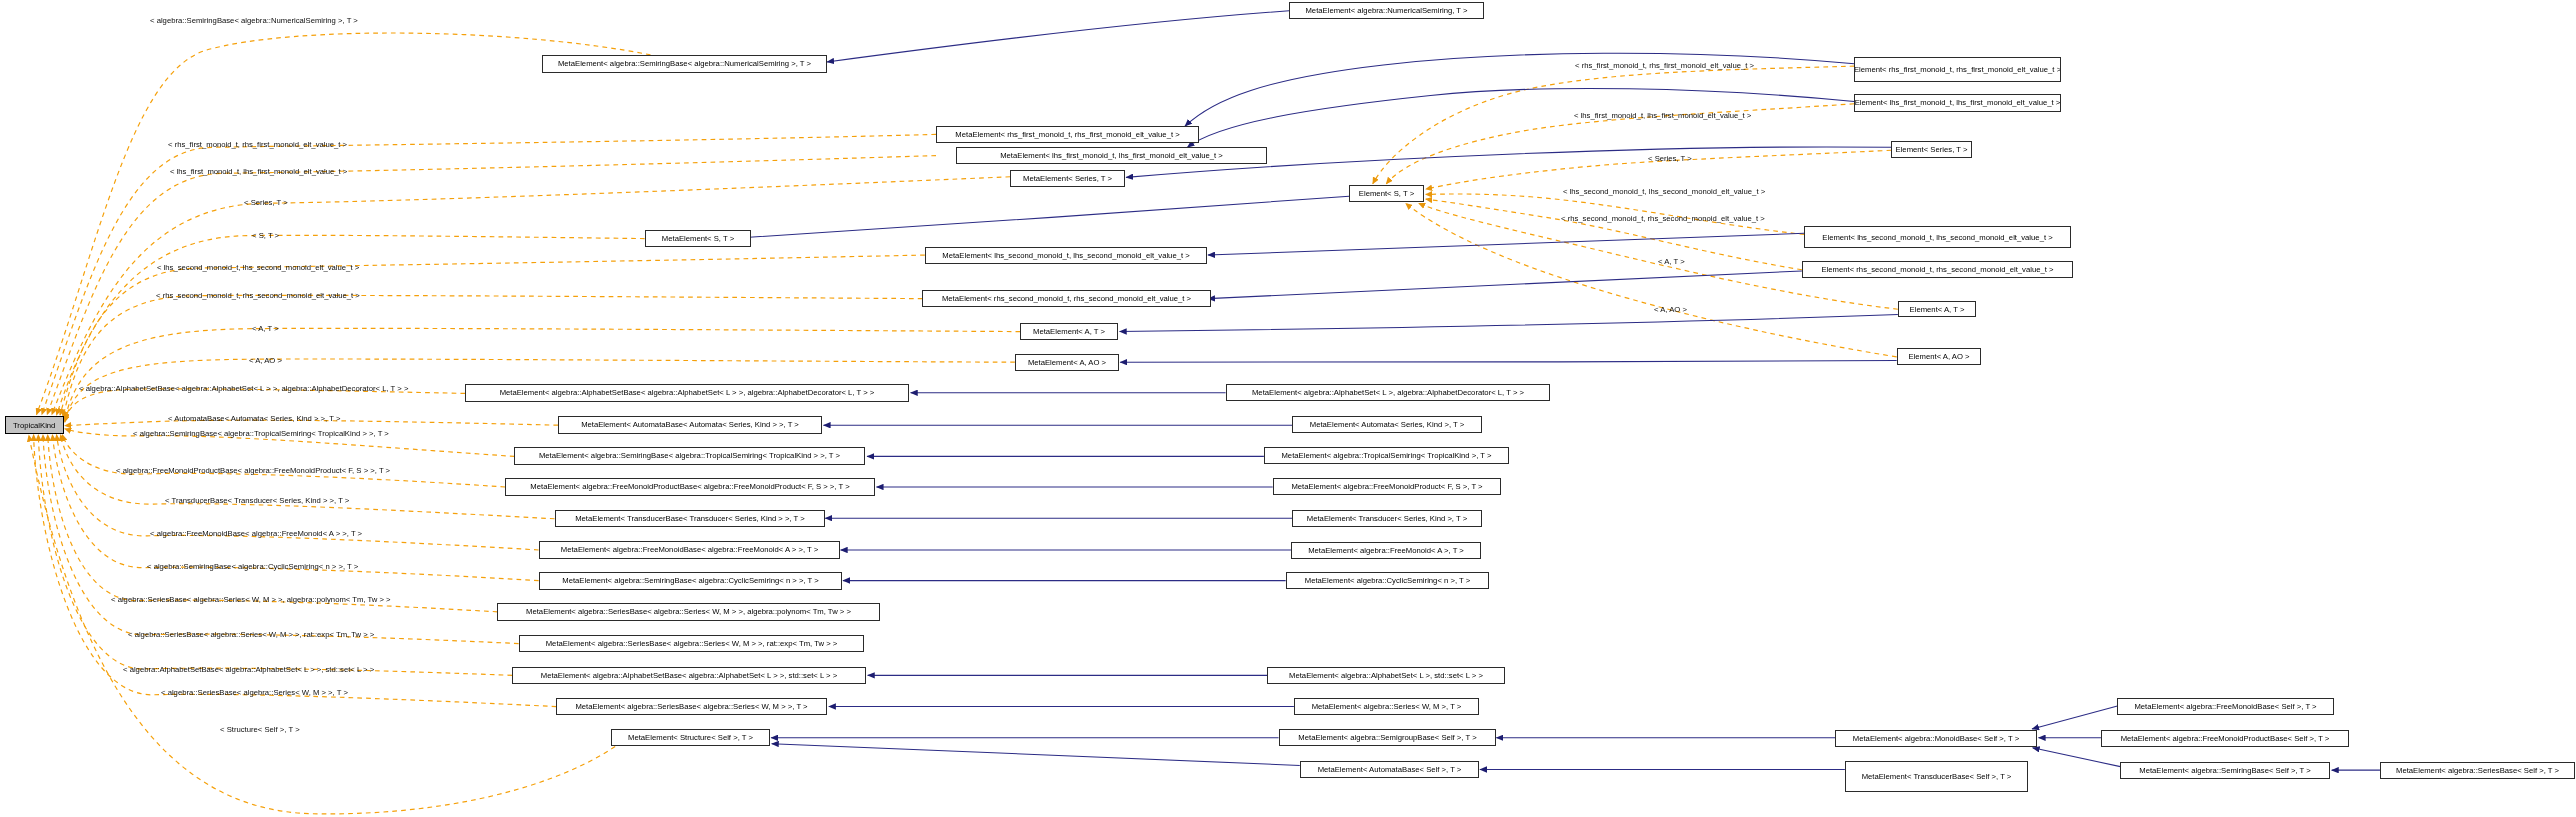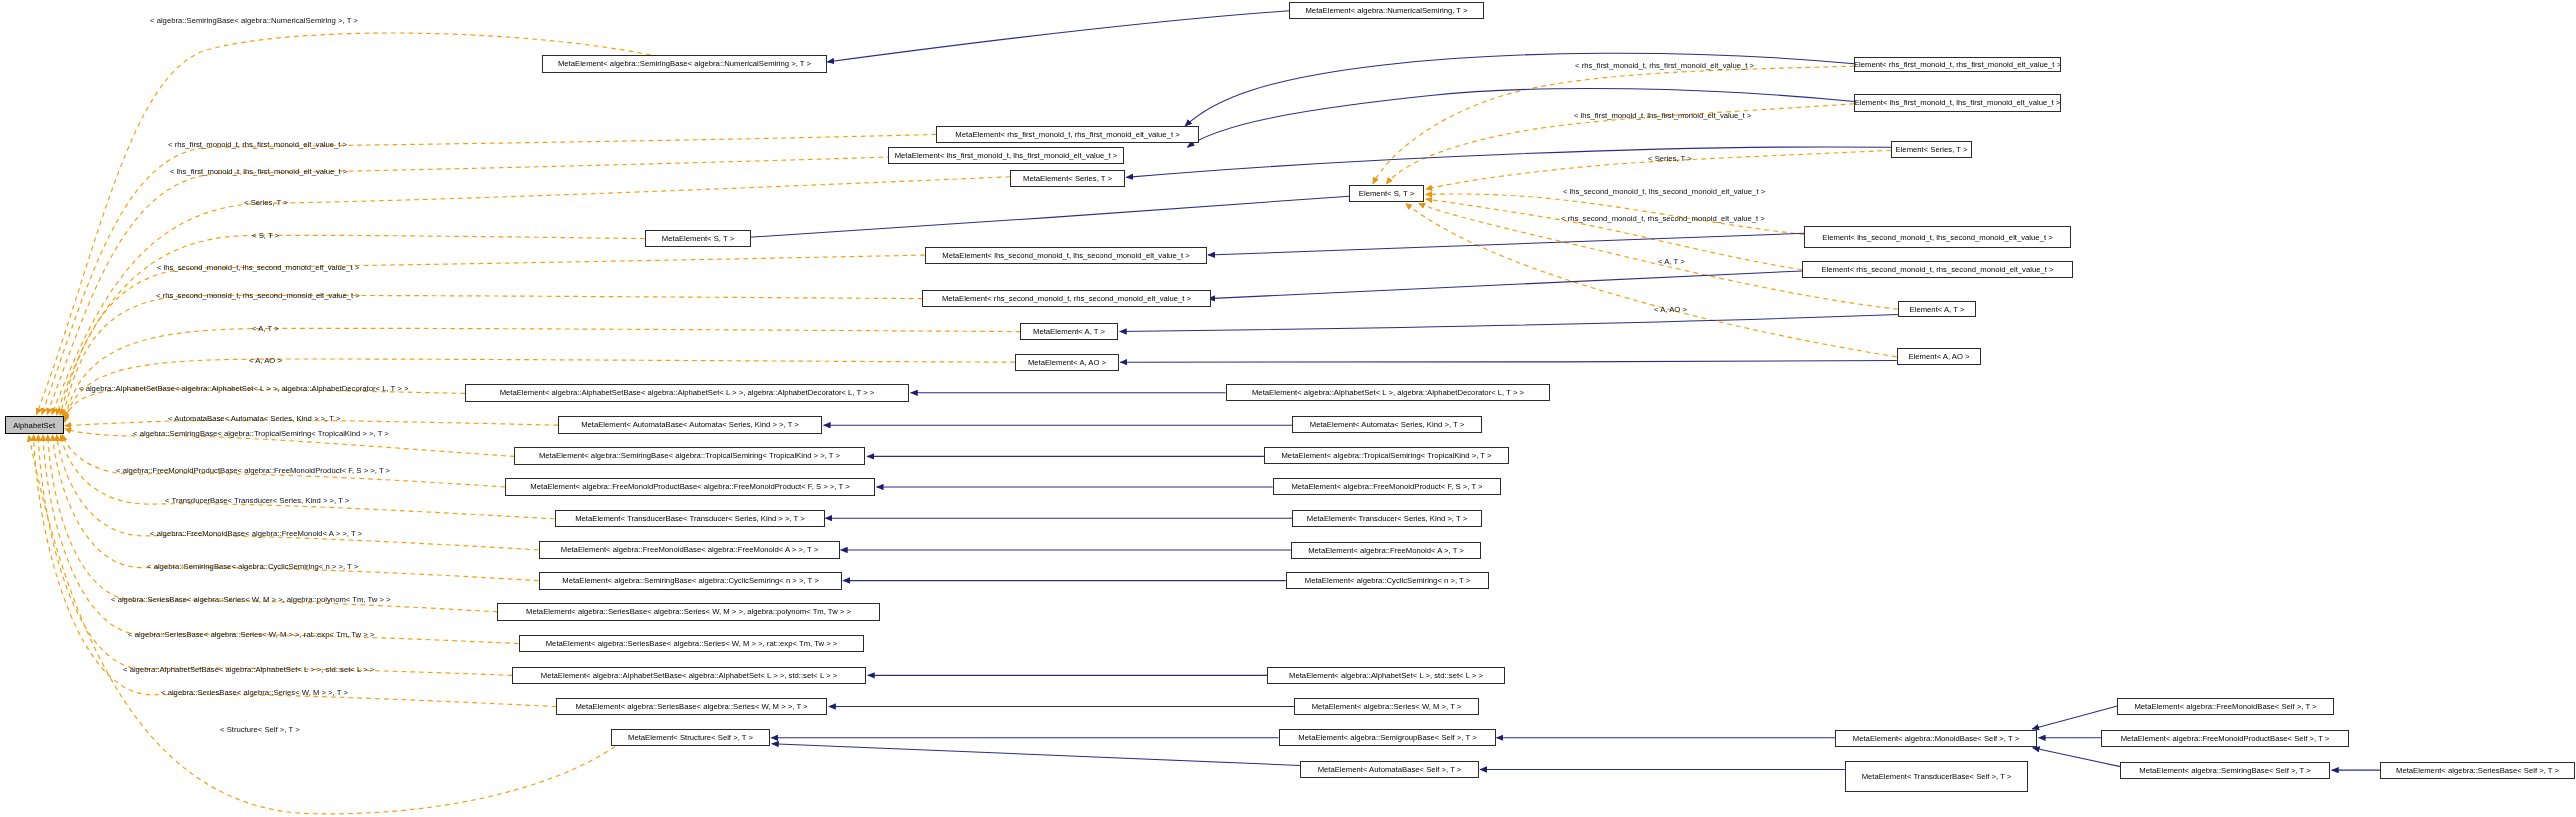--- a/index.html
+++ b/index.html
@@ -80,25 +80,25 @@
     <path class="iedge" marker-end="url(#arrB)" d="M 2172 1253 L 1310 1253"></path>
     <path class="iedge" marker-end="url(#arrB)" d="M 2208 1300 L 1311 1263"></path>
     <path class="iedge" marker-end="url(#arrB)" d="M 3118 1253 L 2542 1253"></path>
     <path class="iedge" marker-end="url(#arrB)" d="M 3134 1307 L 2514 1307"></path>
     <path class="iedge" marker-end="url(#arrB)" d="M 3597 1199 L 3452 1238"></path>
     <path class="iedge" marker-end="url(#arrB)" d="M 3569 1253 L 3463 1253"></path>
     <path class="iedge" marker-end="url(#arrB)" d="M 3602 1302 L 3453 1270"></path>
     <path class="iedge" marker-end="url(#arrB)" d="M 4043 1308 L 3961 1308"></path>
   </svg>
 
-  <div class="node hl" style="left:4.7px;top:416px;width:59px;height:18px">AlphabetSet</div>
+  <div class="node hl" style="left:4.7px;top:416px;width:59px;height:18px">TropicalKind</div>
   <div class="node" style="left:1289px;top:2.4px;width:195px;height:16.5px">MetaElement&lt; algebra::NumericalSemiring, T &gt;</div>
   <div class="node" style="left:542px;top:55px;width:285px;height:17.7px">MetaElement&lt; algebra::SemiringBase&lt; algebra::NumericalSemiring &gt;, T &gt;</div>
   <div class="node" style="left:936px;top:126px;width:263px;height:17px">MetaElement&lt; rhs_first_monoid_t, rhs_first_monoid_elt_value_t &gt;</div>
-  <div class="node" style="left:888px;top:147px;width:236px;height:17px">MetaElement&lt; lhs_first_monoid_t, lhs_first_monoid_elt_value_t &gt;</div>
+  <div class="node" style="left:956px;top:147px;width:311px;height:17px">MetaElement&lt; lhs_first_monoid_t, lhs_first_monoid_elt_value_t &gt;</div>
   <div class="node" style="left:1010px;top:170px;width:115px;height:16.5px">MetaElement&lt; Series, T &gt;</div>
   <div class="node" style="left:645px;top:230px;width:106px;height:16.5px">MetaElement&lt; S, T &gt;</div>
   <div class="node" style="left:925px;top:247px;width:282px;height:17px">MetaElement&lt; lhs_second_monoid_t, lhs_second_monoid_elt_value_t &gt;</div>
   <div class="node" style="left:922px;top:290px;width:289px;height:17px">MetaElement&lt; rhs_second_monoid_t, rhs_second_monoid_elt_value_t &gt;</div>
   <div class="node" style="left:1020px;top:323px;width:98px;height:16.5px">MetaElement&lt; A, T &gt;</div>
   <div class="node" style="left:1015px;top:354px;width:104px;height:16.5px">MetaElement&lt; A, AO &gt;</div>
   <div class="node" style="left:465px;top:384px;width:444px;height:17.7px">MetaElement&lt; algebra::AlphabetSetBase&lt; algebra::AlphabetSet&lt; L &gt; &gt;, algebra::AlphabetDecorator&lt; L, T &gt; &gt;</div>
   <div class="node" style="left:1226px;top:384px;width:324px;height:17px">MetaElement&lt; algebra::AlphabetSet&lt; L &gt;, algebra::AlphabetDecorator&lt; L, T &gt; &gt;</div>
   <div class="node" style="left:558px;top:416px;width:264px;height:17.7px">MetaElement&lt; AutomataBase&lt; Automata&lt; Series, Kind &gt; &gt;, T &gt;</div>
   <div class="node" style="left:1292px;top:416px;width:190px;height:17px">MetaElement&lt; Automata&lt; Series, Kind &gt;, T &gt;</div>
@@ -121,21 +121,21 @@
   <div class="node" style="left:611px;top:729px;width:159px;height:17px">MetaElement&lt; Structure&lt; Self &gt;, T &gt;</div>
   <div class="node" style="left:1279px;top:729px;width:217px;height:17px">MetaElement&lt; algebra::SemigroupBase&lt; Self &gt;, T &gt;</div>
   <div class="node" style="left:1300px;top:761px;width:179px;height:17px">MetaElement&lt; AutomataBase&lt; Self &gt;, T &gt;</div>
   <div class="node" style="left:1835px;top:730px;width:202px;height:17px">MetaElement&lt; algebra::MonoidBase&lt; Self &gt;, T &gt;</div>
   <div class="node" style="left:1845px;top:761px;width:183px;height:31px">MetaElement&lt; TransducerBase&lt; Self &gt;, T &gt;</div>
   <div class="node" style="left:2117px;top:698px;width:217px;height:16.5px">MetaElement&lt; algebra::FreeMonoidBase&lt; Self &gt;, T &gt;</div>
   <div class="node" style="left:2101px;top:730px;width:248px;height:16.5px">MetaElement&lt; algebra::FreeMonoidProductBase&lt; Self &gt;, T &gt;</div>
   <div class="node" style="left:2120px;top:762px;width:210px;height:17px">MetaElement&lt; algebra::SemiringBase&lt; Self &gt;, T &gt;</div>
   <div class="node" style="left:2380px;top:762px;width:195px;height:17px">MetaElement&lt; algebra::SeriesBase&lt; Self &gt;, T &gt;</div>
   <div class="node" style="left:1349px;top:185px;width:75px;height:17px">Element&lt; S, T &gt;</div>
-  <div class="node" style="left:1854px;top:57px;width:207px;height:15px">Element&lt; rhs_first_monoid_t, rhs_first_monoid_elt_value_t &gt;</div>
+  <div class="node" style="left:1854px;top:57px;width:207px;height:25px">Element&lt; rhs_first_monoid_t, rhs_first_monoid_elt_value_t &gt;</div>
   <div class="node" style="left:1854px;top:94px;width:207px;height:17.7px">Element&lt; lhs_first_monoid_t, lhs_first_monoid_elt_value_t &gt;</div>
   <div class="node" style="left:1891px;top:141px;width:81px;height:17px">Element&lt; Series, T &gt;</div>
   <div class="node" style="left:1804px;top:226px;width:267px;height:22px">Element&lt; lhs_second_monoid_t, lhs_second_monoid_elt_value_t &gt;</div>
   <div class="node" style="left:1802px;top:261px;width:271px;height:17px">Element&lt; rhs_second_monoid_t, rhs_second_monoid_elt_value_t &gt;</div>
   <div class="node" style="left:1898px;top:301px;width:78px;height:16px">Element&lt; A, T &gt;</div>
   <div class="node" style="left:1897px;top:348px;width:84px;height:16.5px">Element&lt; A, AO &gt;</div>
 
   <span class="elabel" style="left:150px;top:16px">&lt; algebra::SemiringBase&lt; algebra::NumericalSemiring &gt;, T &gt;</span>
   <span class="elabel" style="left:168px;top:140px">&lt; rhs_first_monoid_t, rhs_first_monoid_elt_value_t &gt;</span>
   <span class="elabel" style="left:170px;top:167px">&lt; lhs_first_monoid_t, lhs_first_monoid_elt_value_t &gt;</span>

